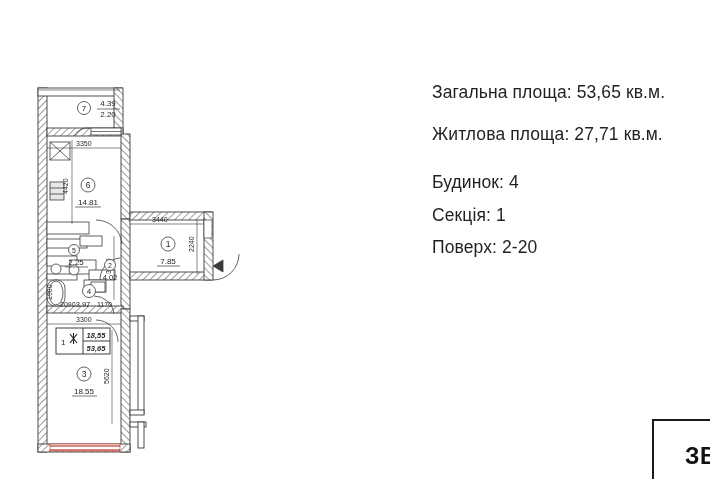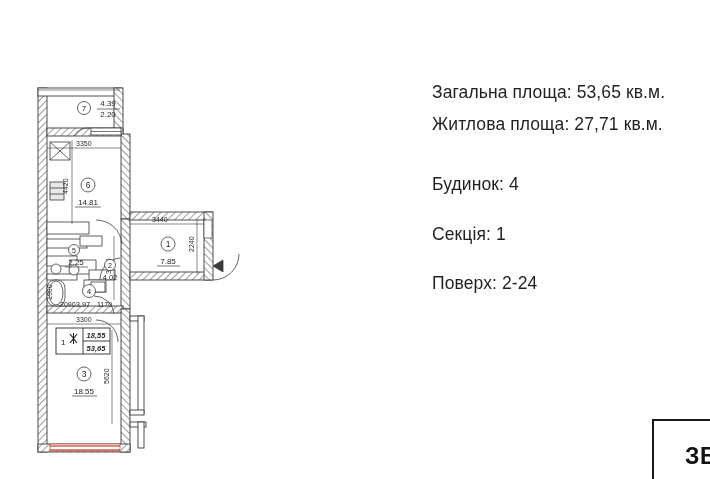--- a/index.html
+++ b/index.html
@@ -18,30 +18,30 @@
 
   
   #info-panel{position:absolute;left:432px;top:84px;width:278px;}
   .area-line{
     font-size:17.5px;
     color:#231f20;
     letter-spacing:.1px;
     line-height:1.0;
     white-space:nowrap;
   }
-  .area-line.first{margin-bottom:14px;}
+  .area-line.first{margin-bottom:24px;}
   .spec-line{
     font-size:17.5px;
     color:#231f20;
     letter-spacing:.1px;
     line-height:1.0;
     white-space:nowrap;
   }
-  .sp-1{margin-top:43px;}
-  .sp-n{margin-top:32px;}
+  .sp-1{margin-top:31px;}
+  .sp-n{margin-top:15px;}
 
   
   #corner-badge{
     position:absolute;left:652px;top:419px;
     width:74px;height:70px;
     border:2.5px solid #1a1a1a;
     border-right:none;border-bottom:none;
     background:#ffffff;
     box-sizing:border-box;
   }
@@ -220,20 +220,20 @@
       </g>
     </svg>
   </div>
 
   <div id="info-panel">
     <div class="area-line first">Загальна площа: 53,65 кв.м.</div>
     <div class="area-line">Житлова площа: 27,71 кв.м.</div>
 
     <div class="spec-line sp-1">Будинок: 4</div>
     <div class="spec-line sp-n">Секція: 1</div>
-    <div class="spec-line sp-n">Поверх: 2-24</div>
+    <div class="spec-line sp-n">Поверх: 2-20</div>
   </div>
 
   <div id="corner-badge">
     <span class="badge-text">ЗВ</span>
   </div>
 
 </div>
 
 </body></html>

